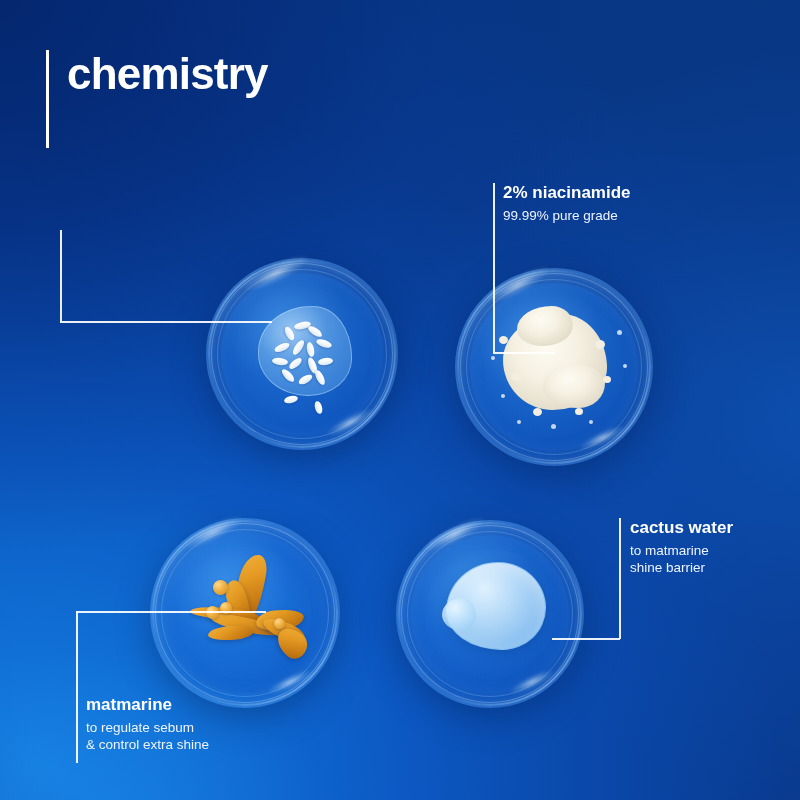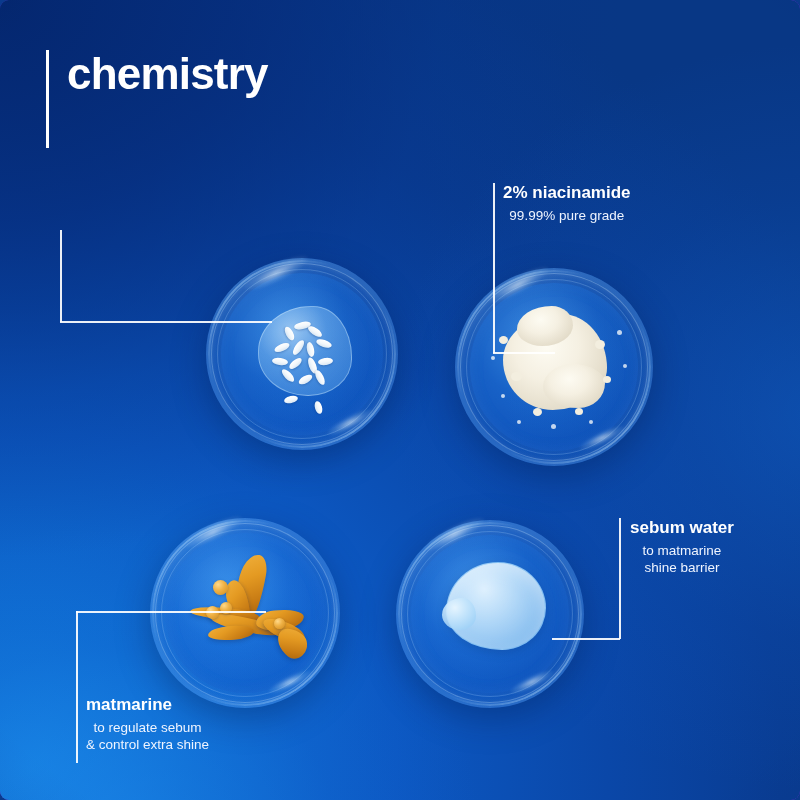--- a/index.html
+++ b/index.html
@@ -7,21 +7,20 @@
     padding: 0;
     background: #0a3a8c;
   }
   #canvas {
     position: relative;
     width: 800px;
     height: 800px;
     overflow: hidden;
     font-family: "Liberation Sans", sans-serif;
     background: #6d28d9;
-    border-radius: 9px;
   }
   
   .bg-base {
     position: absolute;
     inset: 0;
     background:
       radial-gradient(120% 110% at 4% 96%, #1581e0 0%, #0f6ed2 16%, #0c58c2 38%, #0a47a8 60%, #093c92 78%, #083785 100%);
   }
   .bg-dark-corner {
     position: absolute;
@@ -76,21 +75,20 @@
     line-height: 22px;
     white-space: nowrap;
     margin-bottom: 3px;
   }
   .callout .sub {
     color: #eef4ff;
     font-weight: 400;
     font-size: 13.5px;
     line-height: 17px;
     white-space: nowrap;
-    text-align: center;
   }
 
   
   .leader {
     position: absolute;
     background: rgba(255,255,255,0.92);
   }
   .leader.v { width: 1.5px; }
   .leader.h { height: 1.5px; }
 
@@ -355,18 +353,18 @@
     <div class="sub">99.99% pure grade</div>
   </div>
 
   <div class="callout" style="left:86px; top:694px;">
     <div class="heading">matmarine</div>
     <div class="sub">to regulate sebum</div>
     <div class="sub">&amp; control extra shine</div>
   </div>
 
   <div class="callout" style="left:630px; top:517px;">
-    <div class="heading">sebum water</div>
+    <div class="heading">cactus water</div>
     <div class="sub">to matmarine</div>
     <div class="sub">shine barrier</div>
   </div>
 
 </div>
 
 </body></html>

